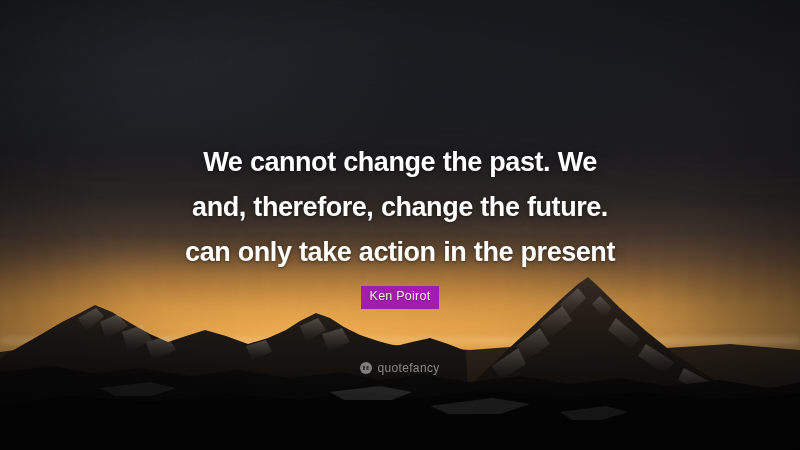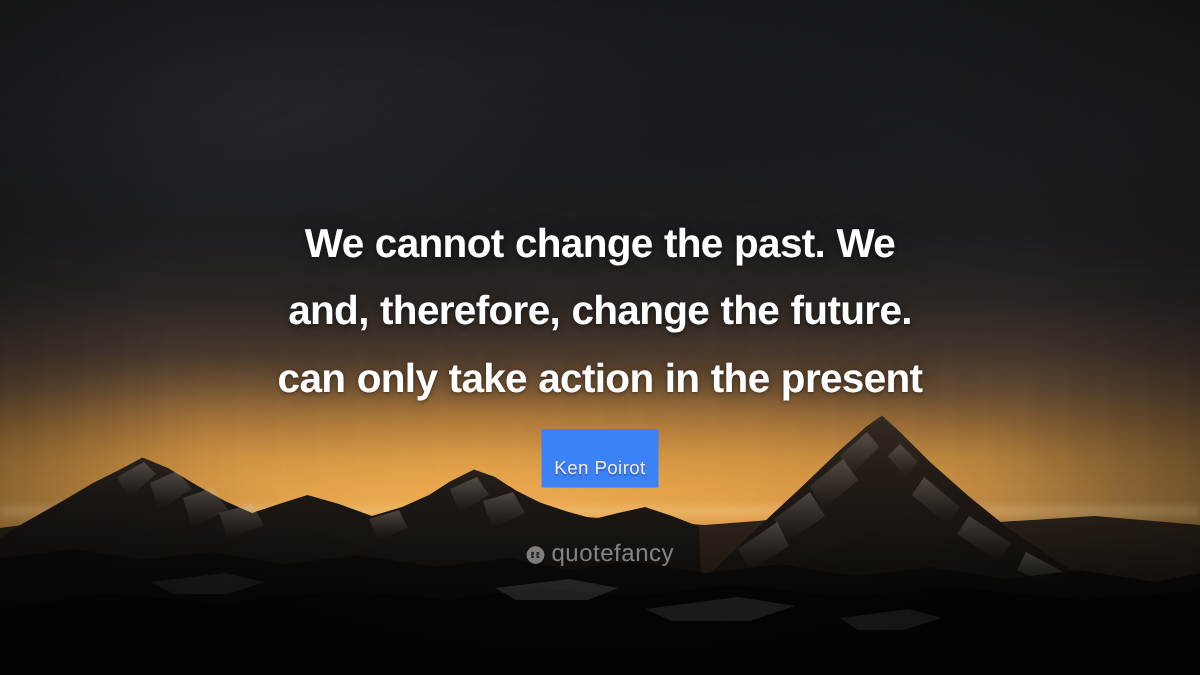--- a/index.html
+++ b/index.html
@@ -161,27 +161,27 @@
   .author-wrap {
     position: absolute;
     left: 0; right: 0;
     top: 286px;
     display: flex;
     justify-content: center;
   }
 
   .author {
     display: inline-block;
-    background: #3b82f6;
+    background: #a21caf;
     color: #f3e6e4;
     font-size: 12.5px;
     font-weight: 400;
     letter-spacing: 0.25px;
     line-height: 1;
-    padding: 20px 9px 6px 9px;
+    padding: 4px 9px 6px 9px;
     white-space: nowrap;
     text-shadow: 0 1px 1px rgba(0,0,0,0.28);
   }
 
   
 
   .watermark {
     position: absolute;
     left: 0; right: 0;
     top: 362px;
@@ -199,21 +199,21 @@
     background: rgba(236,236,238,0.80);
     display: flex;
     align-items: center;
     justify-content: center;
     flex: none;
   }
   .wm-badge svg { display: block; }
 
   .wm-text {
     color: rgba(242,242,244,0.82);
-    font-size: 16px;
+    font-size: 12px;
     font-weight: 400;
     letter-spacing: 0.35px;
     line-height: 1;
   }
 
   
   .vignette {
     position: absolute;
     inset: 0;
     pointer-events: none;

